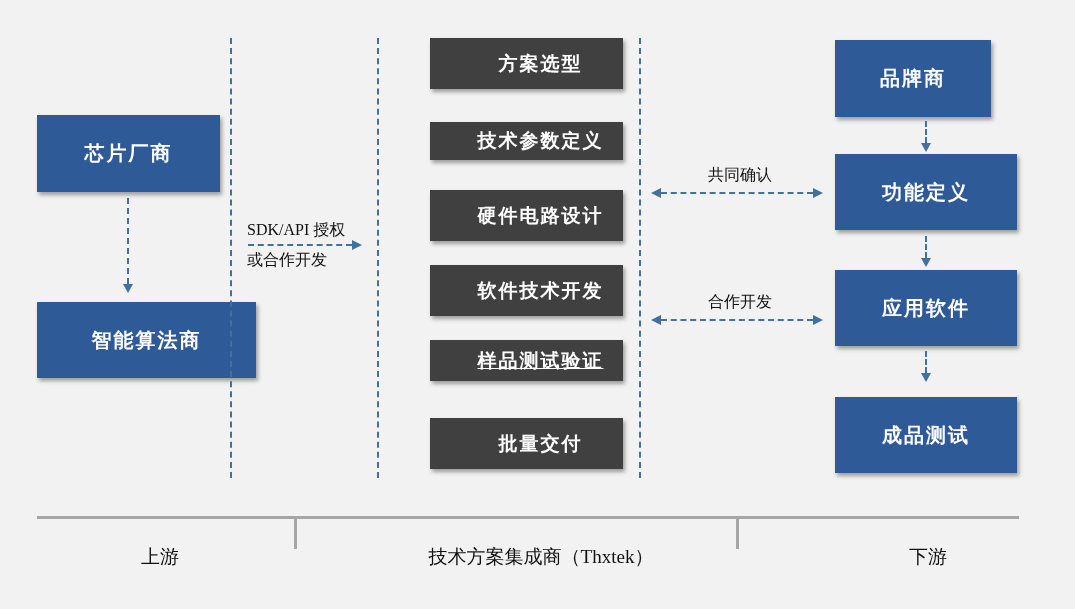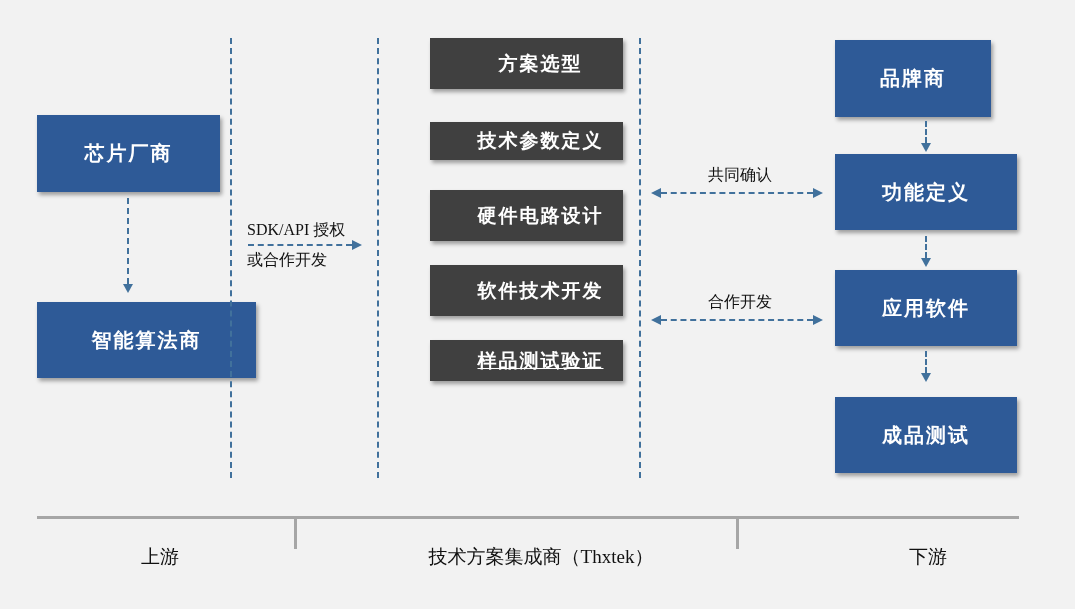--- a/index.html
+++ b/index.html
@@ -54,20 +54,21 @@
 
   <div class="lbl" style="left:247px;top:220px;">SDK/API 授权</div>
   <div class="harrow" style="left:248px;top:244px;width:104px;"></div>
   <div class="lbl" style="left:247px;top:250px;">或合作开发</div>
 
   <div class="box green" style="left:430px;top:38px;width:165px;height:51px;">方案选型</div>
   <div class="box green" style="left:430px;top:114px;width:165px;height:38px;margin-top:8px;">技术参数定义</div>
   <div class="box green" style="left:430px;top:265px;width:165px;height:51px;">软件技术开发</div>
   <div class="box green" style="left:430px;top:190px;width:165px;height:51px;">硬件电路设计</div>
   <div class="box green" style="left:430px;top:340px;width:165px;height:41px;text-decoration:underline;">样品测试验证</div>
+  <div class="box green" style="left:430px;top:418px;width:165px;height:51px;">批量交付</div>
 
   <div class="lbl center" style="left:665px;top:165px;width:150px;">共同确认</div>
   <div class="darrow" style="left:661px;top:192px;width:152px;"></div>
 
   <div class="lbl center" style="left:665px;top:292px;width:150px;">合作开发</div>
   <div class="darrow" style="left:661px;top:319px;width:152px;"></div>
 
   <div class="box blue" style="left:835px;top:40px;width:156px;height:77px;">品牌商</div>
   <div class="varrow" style="left:925px;top:121px;height:22px;"></div>
   <div class="box blue" style="left:835px;top:154px;width:182px;height:76px;">功能定义</div>

